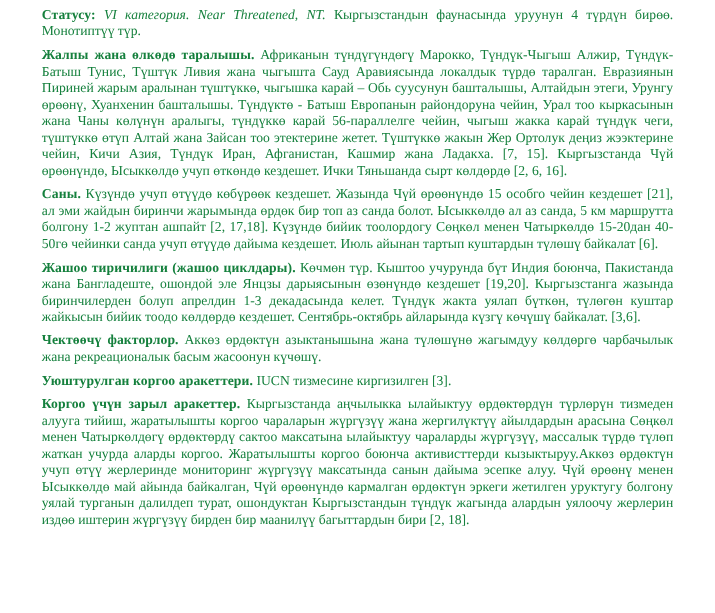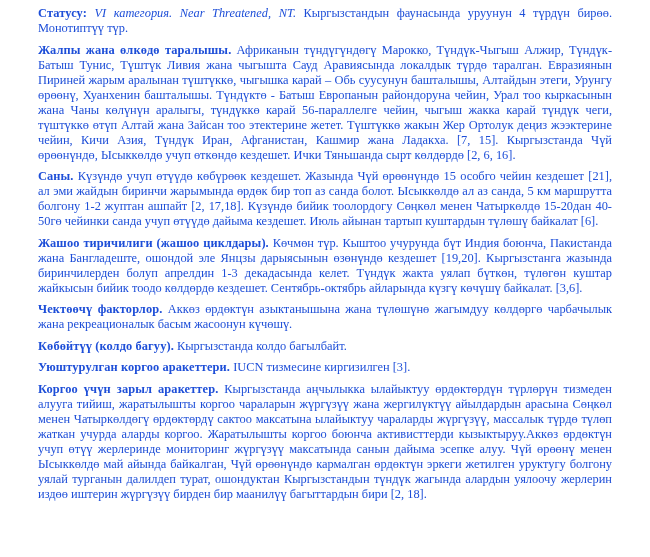--- a/index.html
+++ b/index.html
@@ -10,21 +10,21 @@
   .page {
     width: 650px;
     height: 557px;
     box-sizing: border-box;
     background: #ffffff;
     padding: 6px 38px 4px 38px;
     overflow: hidden;
     font-family: "Liberation Serif", "DejaVu Serif", serif;
     font-size: 12.4px;
     line-height: 15px;
-    color: #1d4ed8;
+    color: #15803d;
     border-radius: 32px;
   }
   .para {
     margin: 0 0 6.5px 0;
     text-align: justify;
   }
   .para:last-child { margin-bottom: 16px; }
   .h {
     font-weight: bold;
     letter-spacing: 0.1px;
@@ -42,19 +42,18 @@
 
   <p class="para"><span class="h">Жалпы жана өлкөдө таралышы.</span> <span>Африканын түндүгүндөгү Марокко, Түндүк-Чыгыш Алжир, Түндүк-Батыш Тунис, Түштүк Ливия жана чыгышта Сауд Аравиясында локалдык түрдө таралган. Евразиянын Пириней жарым аралынан түштүккө, чыгышка карай – Обь суусунун башталышы, Алтайдын этеги, Урунгу өрөөнү, Хуанхенин башталышы. Түндүктө - Батыш Европанын райондоруна чейин, Урал тоо кыркасынын жана Чаны көлүнүн аралыгы, түндүккө карай 56-параллелге чейин, чыгыш жакка карай түндүк чеги, түштүккө өтүп Алтай жана Зайсан тоо этектерине жетет. Түштүккө жакын Жер Ортолук деңиз жээктерине чейин, Кичи Азия, Түндүк Иран, Афганистан, Кашмир жана Ладакха. [7, 15]. Кыргызстанда Чүй өрөөнүндө, Ысыккөлдө учуп өткөндө кездешет. Ички Тяньшанда сырт көлдөрдө [2, 6, 16].</span></p>
 
 
   <p class="para"><span class="h">Саны.</span> <span>Күзүндө учуп өтүүдө көбүрөөк кездешет. Жазында Чүй өрөөнүндө 15 особго чейин кездешет [21], ал эми жайдын биринчи жарымында өрдөк бир топ аз санда болот. Ысыккөлдө ал аз санда, 5 км маршрутта болгону 1-2 жуптан ашпайт [2, 17,18]. Күзүндө бийик тоолордогу Сөңкөл менен Чатыркөлдө 15-20дан 40-50гө чейинки санда учуп өтүүдө дайыма кездешет. Июль айынан тартып куштардын түлөшү байкалат [6].</span></p>
 
   <p class="para"><span class="h">Жашоо тиричилиги (жашоо циклдары).</span> <span>Көчмөн түр. Кыштоо учурунда бүт Индия боюнча, Пакистанда жана Бангладеште, ошондой эле Янцзы дарыясынын өзөнүндө кездешет [19,20]. Кыргызстанга жазында биринчилерден болуп апрелдин 1-3 декадасында келет. Түндүк жакта уялап бүткөн, түлөгөн куштар жайкысын бийик тоодо көлдөрдө кездешет. Сентябрь-октябрь айларында күзгү көчүшү байкалат. [3,6].</span></p>
 
   <p class="para"><span class="h">Чектөөчү факторлор.</span> <span>Аккөз өрдөктүн азыктанышына жана түлөшүнө жагымдуу көлдөргө чарбачылык жана рекреационалык басым жасоонун күчөшү.</span></p>
 
-  <p class="para"><span class="h">Көбөйтүү (колдо багуу).</span> <span>Кыргызстанда колдо багылбайт.</span></p>
 
   <p class="para"><span class="h">Уюштурулган коргоо аракеттери.</span> <span>IUCN тизмесине киргизилген [3].</span></p>
 
   <p class="para"><span class="h">Коргоо үчүн зарыл аракеттер.</span> <span>Кыргызстанда аңчылыкка ылайыктуу өрдөктөрдүн түрлөрүн тизмеден алууга тийиш, жаратылышты коргоо чараларын жүргүзүү жана жергилүктүү айылдардын арасына Сөңкөл менен Чатыркөлдөгү өрдөктөрдү сактоо максатына ылайыктуу чараларды жүргүзүү, массалык түрдө түлөп жаткан учурда аларды коргоо. Жаратылышты коргоо боюнча активисттерди кызыктыруу.Аккөз өрдөктүн учуп өтүү жерлеринде мониторинг жүргүзүү максатында санын дайыма эсепке алуу. Чүй өрөөнү менен Ысыккөлдө май айында байкалган, Чүй өрөөнүндө кармалган өрдөктүн эркеги жетилген уруктугу болгону уялай турганын далилдеп турат, ошондуктан Кыргызстандын түндүк жагында алардын уялоочу жерлерин издөө иштерин жүргүзүү бирден бир маанилүү багыттардын бири [2, 18].</span></p>
 
 </div>
 
 </body></html>

